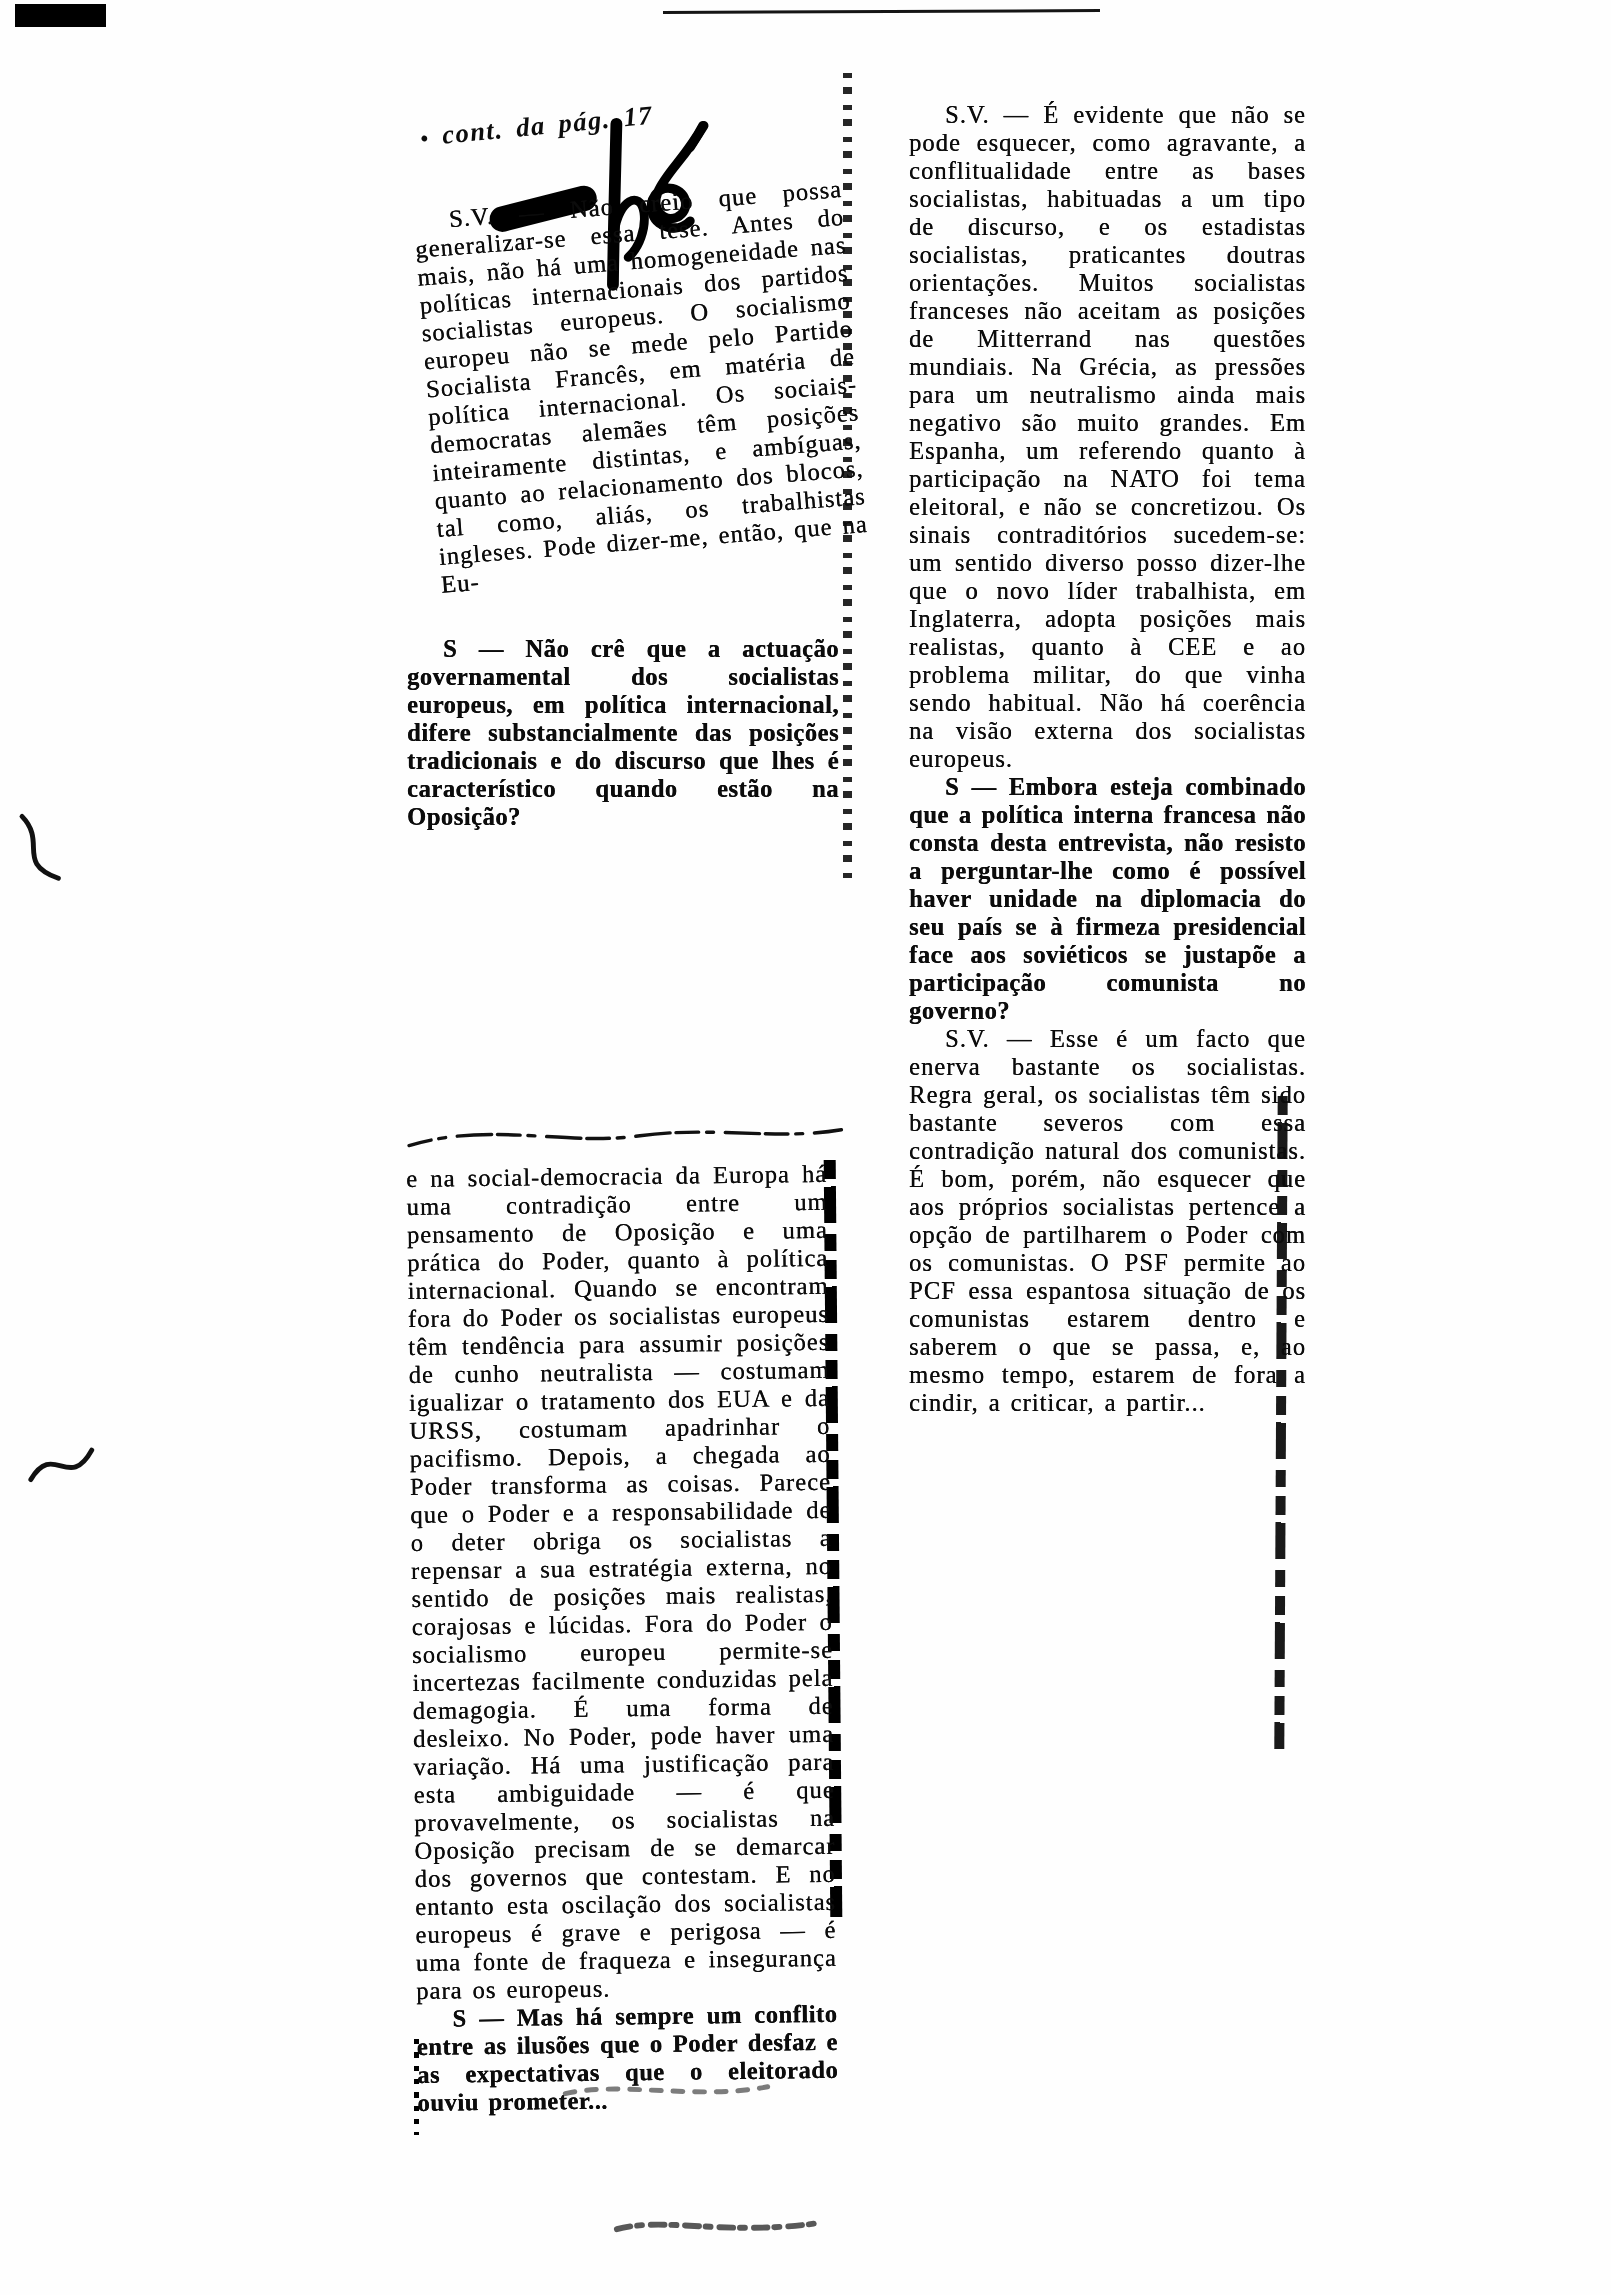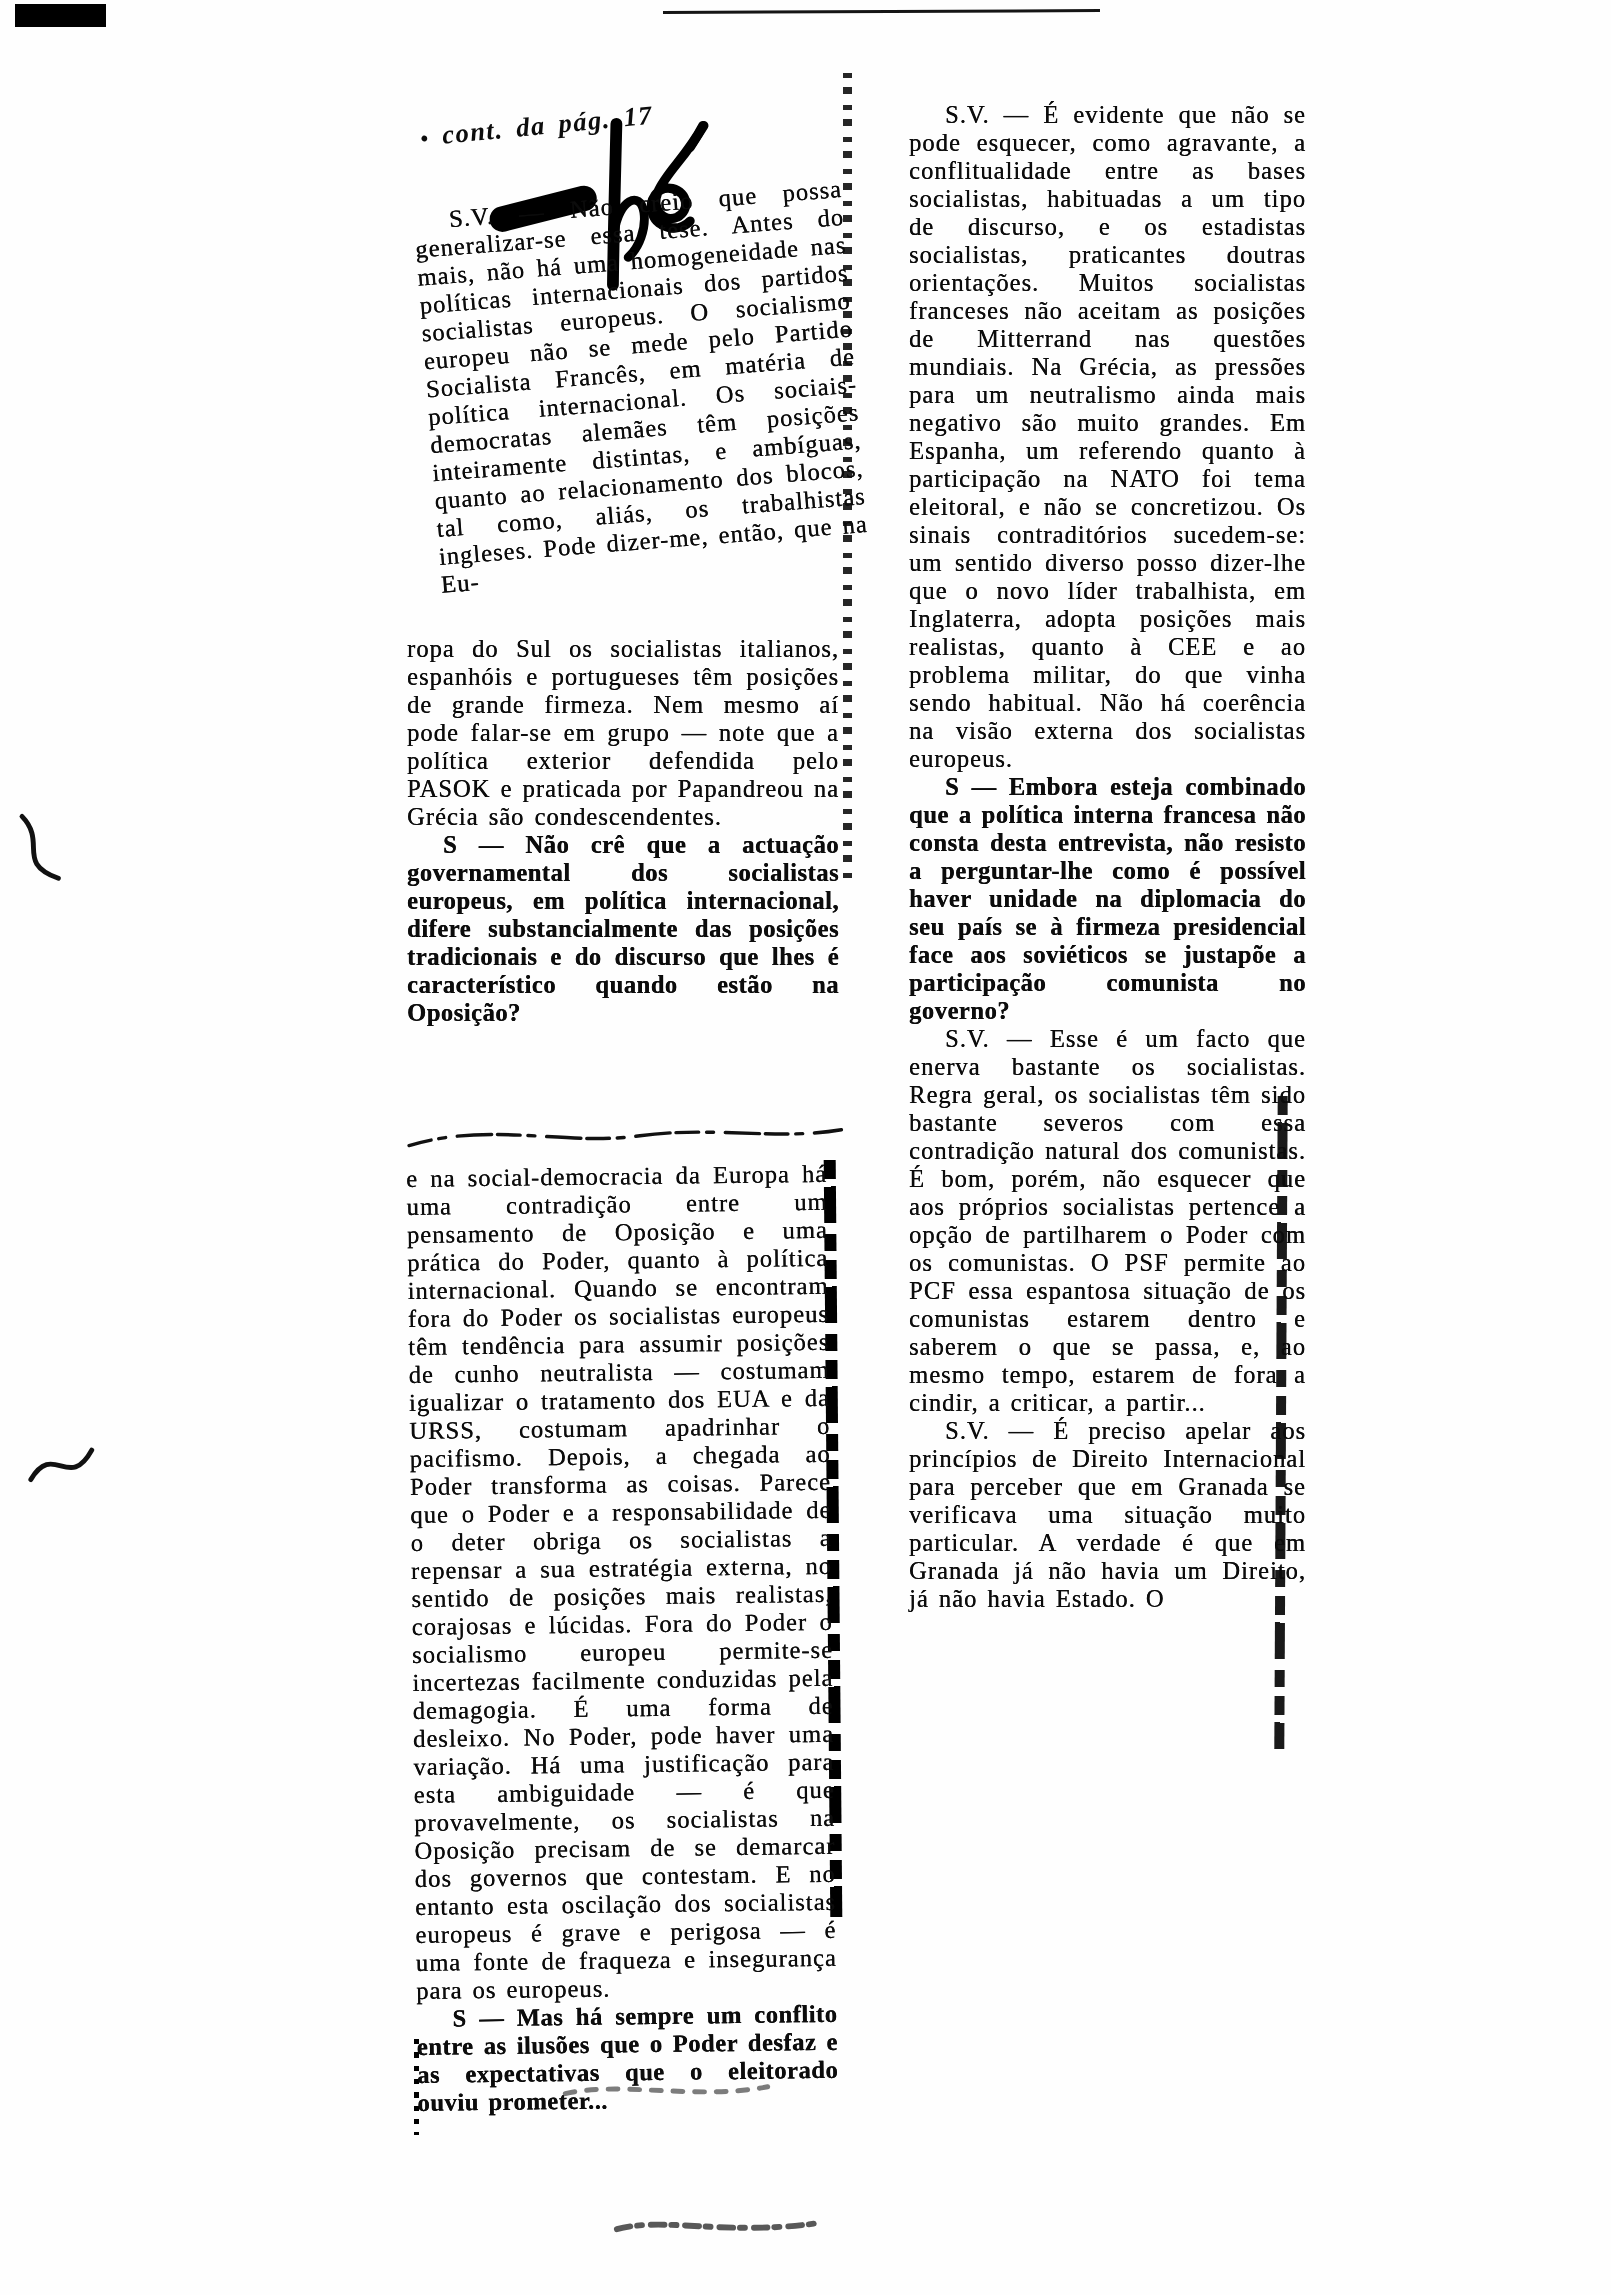--- a/index.html
+++ b/index.html
@@ -109,30 +109,28 @@
       <path d="M1150,4262 C1262,4236 1420,4276 1562,4248" stroke-width="10" stroke-dasharray="20 24" opacity="0.55"></path>
       <path d="M1255,4538 C1352,4512 1472,4552 1662,4526" stroke-width="12" stroke-dasharray="28 14 10 18" opacity="0.7"></path>
     </g>
   </svg>
 
   <div class="col blk1">
     <p>S.V. — Não creio que possa generalizar-se essa tese. Antes do mais, não há uma homogeneidade nas políticas internacionais dos partidos socialistas europeus. O socialismo europeu não se mede pelo Partido Socialista Francês, em matéria de política internacional. Os sociais-democratas alemães têm posições inteiramente distintas, e ambíguas, quanto ao relacionamento dos blocos, tal como, aliás, os trabalhistas ingleses. Pode dizer-me, então, que na Eu-</p>
   </div>
 
   <div class="col blk2">
-    <p class="noindent">ropa do Sul os socialistas italianos, espanhóis e portugueses têm posições de grande firmeza. Nem mesmo aí pode falar-se em grupo — note que a política exterior defendida pelo PASOK e praticada por Papandreou na Grécia são condescendentes.</p>
     <p class="q">S — Não crê que a actuação governamental dos socialistas europeus, em política internacional, difere substancialmente das posições tradicionais e do discurso que lhes é característico quando estão na Oposição?</p>
   </div>
 
   <div class="col blk3">
     <p class="noindent">e na social-democracia da Europa há uma contradição entre um pensamento de Oposição e uma prática do Poder, quanto à política internacional. Quando se encontram fora do Poder os socialistas europeus têm tendência para assumir posições de cunho neutralista — costumam igualizar o tratamento dos EUA e da URSS, costumam apadrinhar o pacifismo. Depois, a chegada ao Poder transforma as coisas. Parece que o Poder e a responsabilidade de o deter obriga os socialistas a repensar a sua estratégia externa, no sentido de posições mais realistas, corajosas e lúcidas. Fora do Poder o socialismo europeu permite-se incertezas facilmente conduzidas pela demagogia. É uma forma de desleixo. No Poder, pode haver uma variação. Há uma justificação para esta ambiguidade — é que provavelmente, os socialistas na Oposição precisam de se demarcar dos governos que contestam. E no entanto esta oscilação dos socialistas europeus é grave e perigosa — é uma fonte de fraqueza e insegurança para os europeus.</p>
     <p class="q">S — Mas há sempre um conflito entre as ilusões que o Poder desfaz e as expectativas que o eleitorado ouviu prometer...</p>
   </div>
 
   <div class="col rcol">
     <p>S.V. — É evidente que não se pode esquecer, como agravante, a conflitualidade entre as bases socialistas, habituadas a um tipo de discurso, e os estadistas socialistas, praticantes doutras orientações. Muitos socialistas franceses não aceitam as posições de Mitterrand nas questões mundiais. Na Grécia, as pressões para um neutralismo ainda mais negativo são muito grandes. Em Espanha, um referendo quanto à participação na NATO foi tema eleitoral, e não se concretizou. Os sinais contraditórios sucedem-se: um sentido diverso posso dizer-lhe que o novo líder trabalhista, em Inglaterra, adopta posições mais realistas, quanto à CEE e ao problema militar, do que vinha sendo habitual. Não há coerência na visão externa dos socialistas europeus.</p>
     <p class="q">S — Embora esteja combinado que a política interna francesa não consta desta entrevista, não resisto a perguntar-lhe como é possível haver unidade na diplomacia do seu país se à firmeza presidencial face aos soviéticos se justapõe a participação comunista no governo?</p>
     <p>S.V. — Esse é um facto que enerva bastante os socialistas. Regra geral, os socialistas têm sido bastante severos com essa contradição natural dos comunistas. É bom, porém, não esquecer que aos próprios socialistas pertence a opção de partilharem o Poder com os comunistas. O PSF permite ao PCF essa espantosa situação de os comunistas estarem dentro e saberem o que se passa, e, ao mesmo tempo, estarem de fora a cindir, a criticar, a partir...</p>
-    <p>S.V. — É preciso apelar aos princípios de Direito Internacional para perceber que em Granada se verificava uma situação muito particular. A verdade é que em Granada já não havia um Direito, já não havia Estado. O</p>
   </div>
 
 </div>
 
 
 </body></html>

